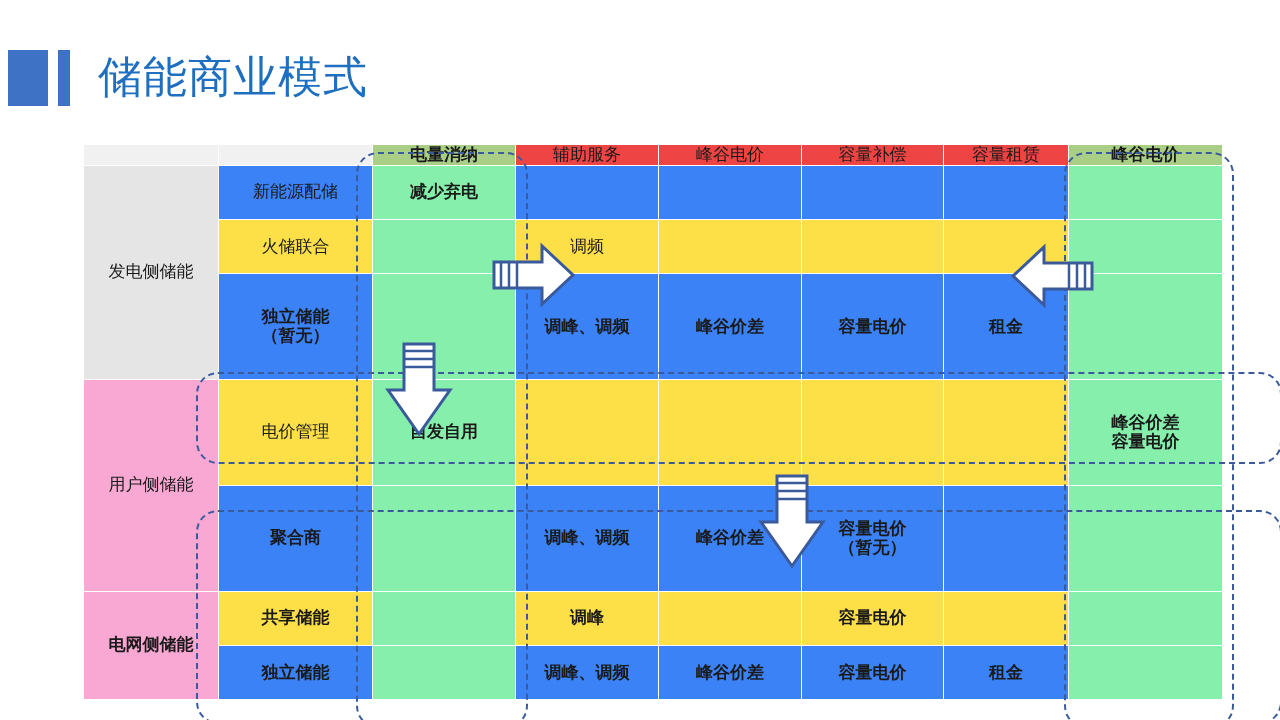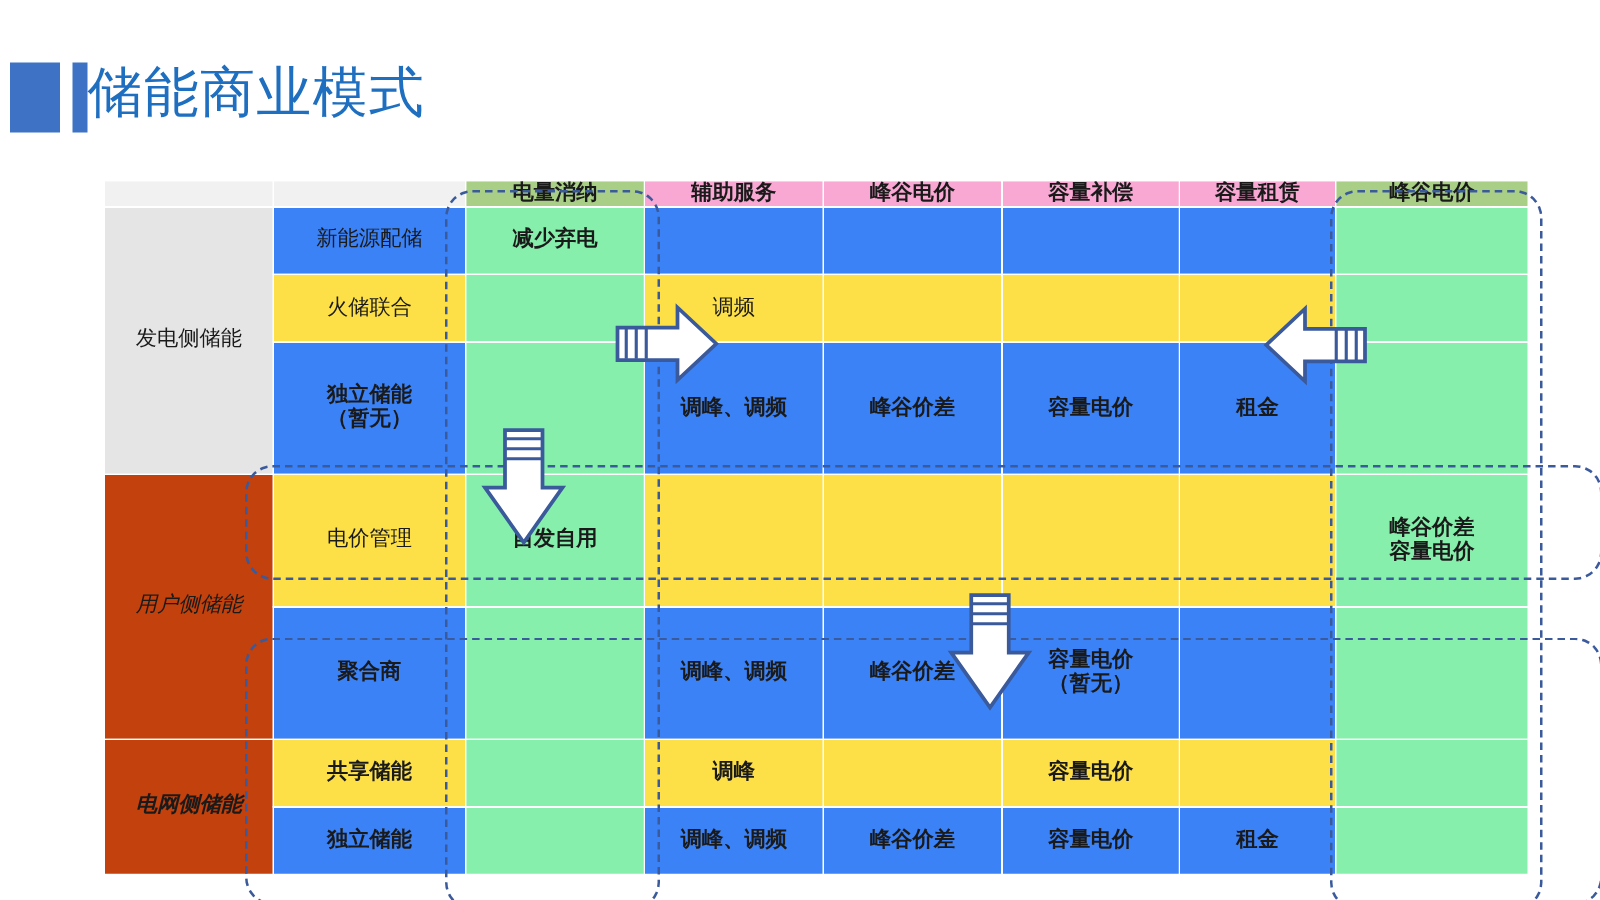--- a/index.html
+++ b/index.html
@@ -12,24 +12,25 @@
   }
   
   #title-bar{
     position:absolute;left:0;top:50px;height:56px;
     display:flex;align-items:center;
   }
   .accent-block{background:#3d72c4;}
   #accent-wide{width:40px;height:56px;margin-left:8px;}
   #accent-thin{width:12px;height:56px;margin-left:10px;}
   #page-title{
+    margin-left:28px;
     font-size:44px;
     line-height:1;
     color:#1f6fc0;
-    font-family:Liberation Mono, monospace;
+    font-family:Liberation Serif, serif;
     white-space:nowrap;
     letter-spacing:1px;
   }
   
   #matrix{
     position:absolute;left:83px;top:144px;
     width:1139px;height:556px;
     border-collapse:collapse;
     table-layout:fixed;
   }
@@ -40,27 +41,27 @@
     vertical-align:middle;
     font-size:17px;
     color:#1a1a1a;
     font-family:"DejaVu Sans","Liberation Sans",sans-serif;
     line-height:1.15;
     overflow:hidden;
   }
   
   .hdr-blank{background:#f1f1f1;border-color:#ffffff;}
   .hdr-green{background:#a9cf86;color:#ffffff;font-weight:bold;font-size:19px;}
-  .hdr-blue{background:#f9a8d4;color:#ffffff;font-weight:bold;font-size:19px;}
+  .hdr-blue{background:#ef4444;color:#ffffff;font-weight:normal;font-size:19px;}
   
   .tint-dark{background:#3b82f6;}
   .tint-light{background:#fde047;}
   .col-green{background:#86efac;font-weight:bold;}
   .grp-dark{background:#e5e5e5;}
-  .grp-light{background:#c2410c;font-style:italic;}
+  .grp-light{background:#f9a8d4;}
   .bold{font-weight:bold;}
   .nowrap{white-space:nowrap;margin-top:43px;}
   
   .dashed{
     position:absolute;
     border:2px dashed #3a5a9c;
     border-radius:22px;
     pointer-events:none;
   }
   #box-col-green{left:356px;top:152px;width:168px;height:572px;}

